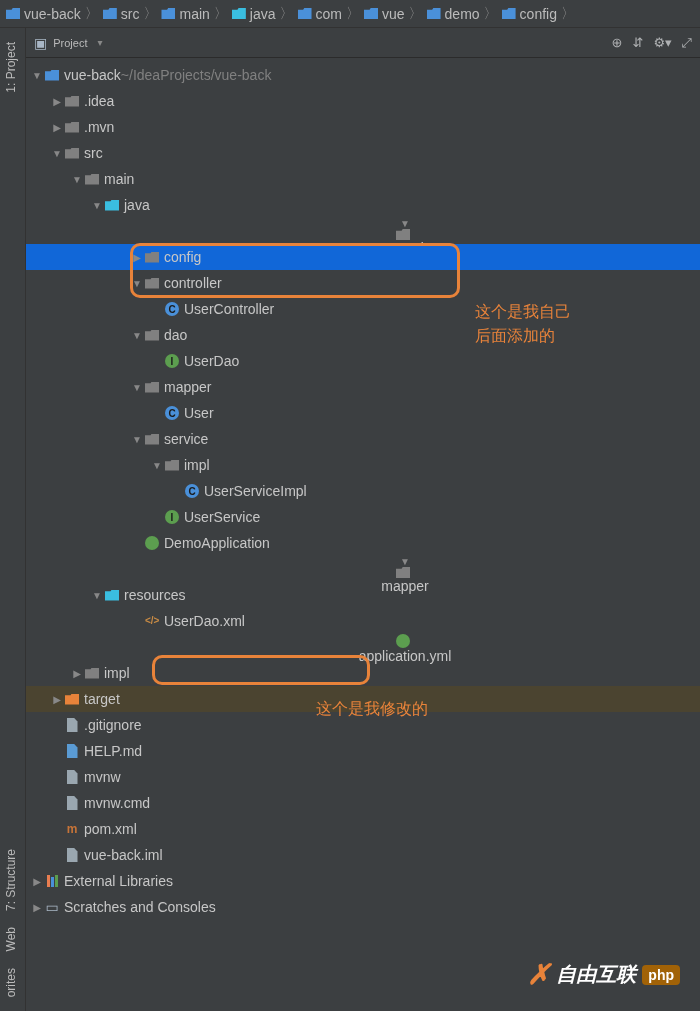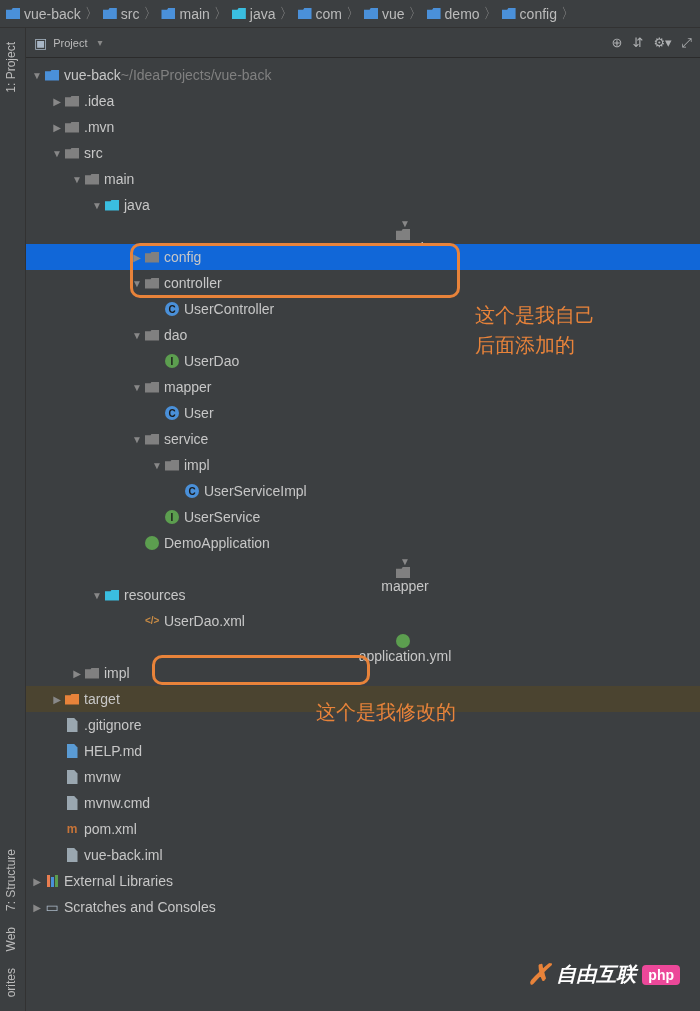--- a/index.html
+++ b/index.html
@@ -191,21 +191,21 @@
     .lib-icon span {
       width: 3px;
       height: 12px;
     }
     .lib-icon span:nth-child(1) { background: #e87d50; }
     .lib-icon span:nth-child(2) { background: #4a90d9; height: 10px; margin-top:2px;}
     .lib-icon span:nth-child(3) { background: #5c9e4f; }
     .annotation {
       position: absolute;
       color: #e8833a;
-      font-size: 20px;
+      font-size: 16px;
       line-height: 1.5;
       pointer-events: none;
     }
     .highlight-box {
       position: absolute;
       border: 3px solid #e8833a;
       border-radius: 10px;
       pointer-events: none;
     }
     .watermark {
@@ -215,21 +215,21 @@
       color: #fff;
       font-size: 20px;
       font-weight: bold;
       font-style: italic;
       display: flex;
       align-items: center;
       gap: 6px;
     }
     .watermark .x { color: #e8833a; font-size: 28px; }
     .watermark .php {
-      background: #ec4899;
+      background: #a16207;
       color: #fff;
       padding: 2px 6px;
       border-radius: 4px;
       font-size: 14px;
       font-style: normal;
     }
     .chev {
       color: #888;
       font-size: 10px;
       margin-left: 4px;

